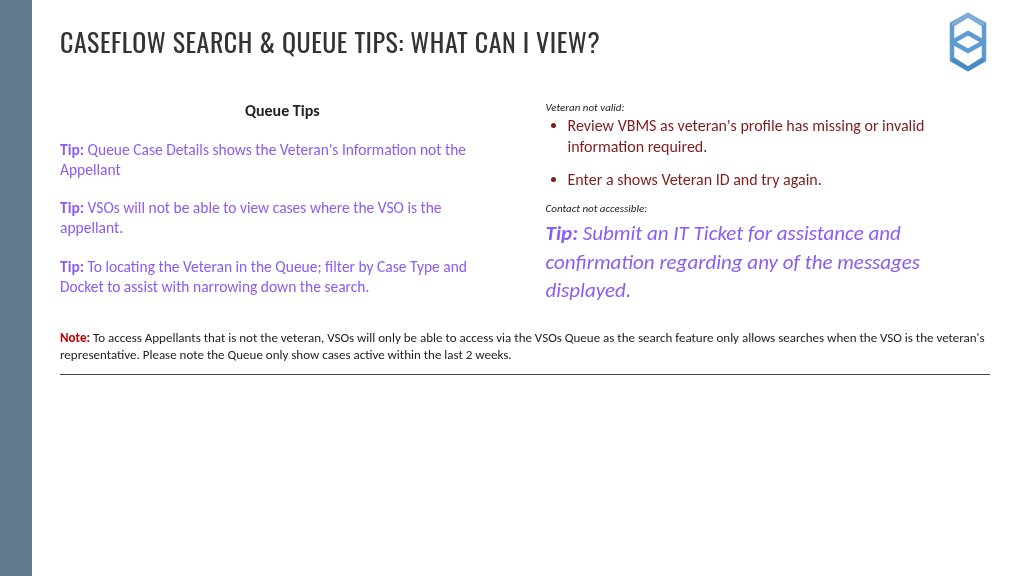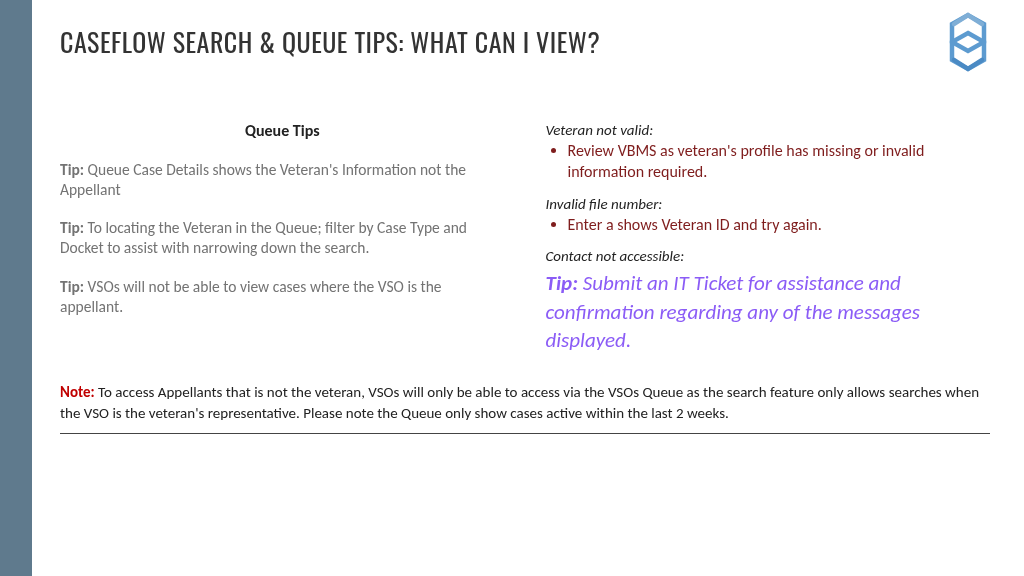--- a/index.html
+++ b/index.html
@@ -34,44 +34,44 @@
     }
     .logo {
       position: absolute;
       top: 10px;
       right: 24px;
       width: 64px;
       height: 64px;
     }
     .columns {
       display: flex;
-      margin-top: 60px;
+      margin-top: 40px;
       gap: 41px;
     }
     .col {
       flex: 1;
     }
     .col-header {
       text-align: center;
       font-weight: 700;
       font-size: 16px;
       color: #222;
       margin-bottom: 20px;
     }
     .tip-block {
       font-size: 15.5px;
-      color: #737373;
+      color: #8b5cf6;
       line-height: 1.3;
       margin-bottom: 18px;
     }
     .tip-label { font-weight: 700; }
     .aside { font-style: italic; }
     .err-heading {
       font-style: italic;
-      font-size: 15px;
+      font-size: 11px;
       color: #222;
       margin-bottom: 2px;
     }
     .err-list {
       list-style: disc;
       padding-left: 22px;
       margin-bottom: 12px;
     }
     .err-list li {
       font-size: 16px;
@@ -80,22 +80,22 @@
     }
     .tip-italic {
       font-style: italic;
       color: #8b5cf6;
       font-size: 21px;
       line-height: 1.35;
       margin-top: 4px;
     }
     .tip-italic .tip-label { font-weight: 700; }
     .note-block {
-      margin-top: 28px;
-      font-size: 15px;
+      margin-top: 14px;
+      font-size: 13px;
       color: #222;
       line-height: 1.35;
     }
     .note-label {
       font-weight: 700;
       color: #c00000;
     }
     hr.rule {
       border: none;
       border-top: 1px solid #444;
@@ -124,37 +124,36 @@
 
   <div class="columns">
 
     <div class="col">
       <div class="col-header">Queue Tips</div>
 
       <div class="tip-block">
         <span class="tip-label">Tip:</span><span> Queue Case Details shows the Veteran's Information not the Appellant</span>
       </div>
       <div class="tip-block">
-        <span class="tip-label">Tip:</span><span>  To locating the Veteran in the Queue; filter by Case Type and Docket to assist with narrowing down the search.</span>
+        <span class="tip-label">Tip:</span><span> VSOs will not be able to view cases where the VSO is the appellant.</span>
       </div>
       <div class="tip-block">
-        <span class="tip-label">Tip:</span><span> VSOs will not be able to view cases where the VSO is the appellant.</span>
+        <span class="tip-label">Tip:</span><span>  To locating the Veteran in the Queue; filter by Case Type and Docket to assist with narrowing down the search.</span>
       </div>
     </div>
 
     <div class="col">
 
       <div>
         <div class="err-heading">Veteran not valid:</div>
         <ul class="err-list">
             <li>Review VBMS as veteran's profile has missing or invalid information required.</li>
           </ul>
       </div>
       <div>
-        <div class="err-heading">Invalid file number:</div>
         <ul class="err-list">
             <li>Enter a shows Veteran ID and try again.</li>
           </ul>
       </div>
       <div>
         <div class="err-heading">Contact not accessible:</div>
       </div>
 
       <div class="tip-italic">
         <span class="tip-label">Tip:</span><span> Submit an IT Ticket for assistance and confirmation regarding any of the messages displayed.</span>

